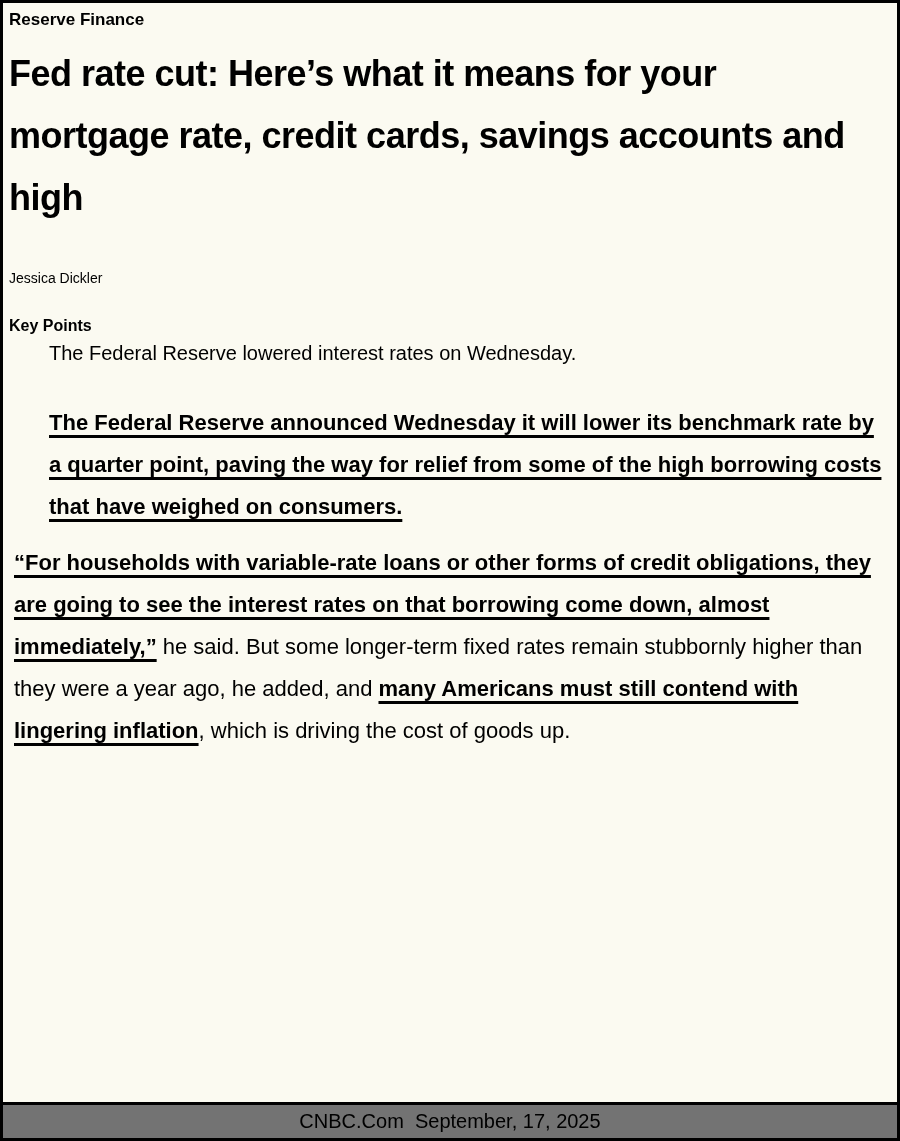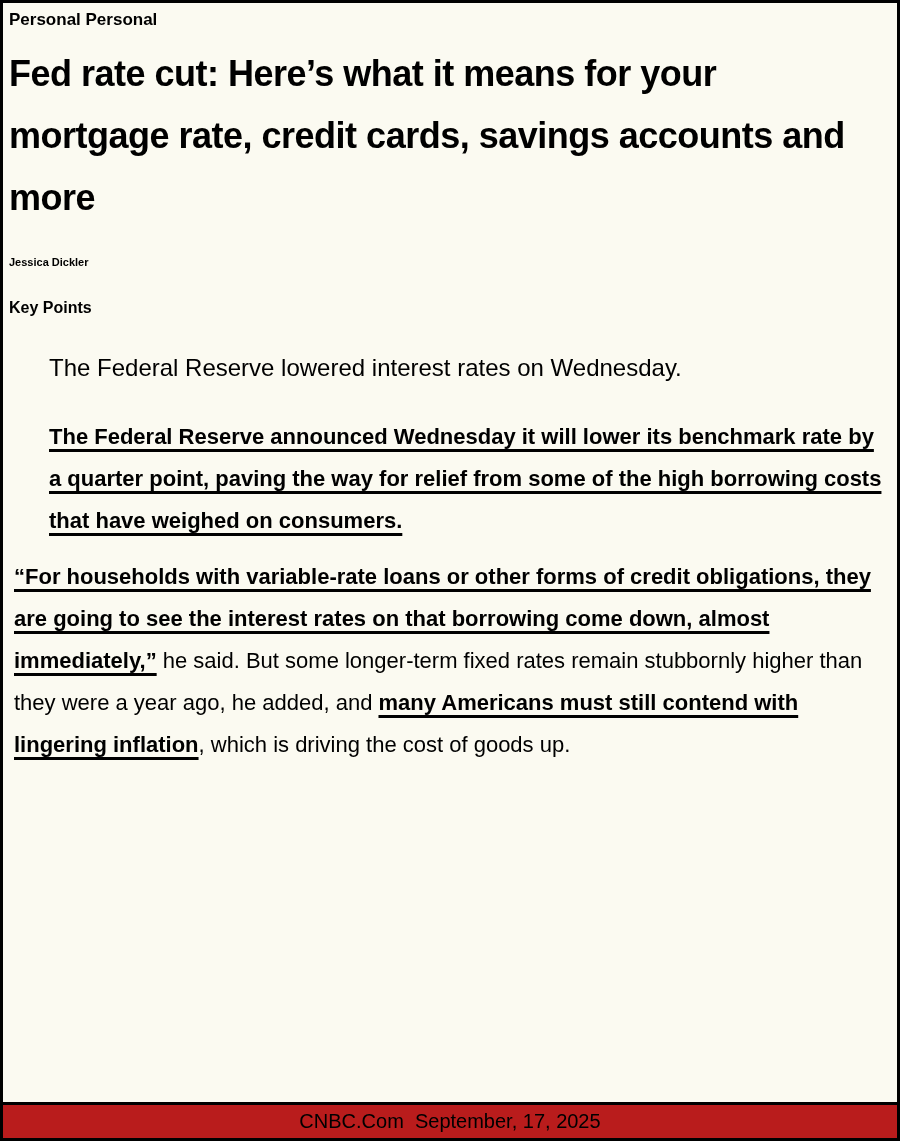--- a/index.html
+++ b/index.html
@@ -32,33 +32,33 @@
     letter-spacing: -0.5px;
     margin: 12px 0 0 0;
     padding-right: 20px;
   }
   .published {
     font-weight: bold;
     font-size: 17px;
     margin-top: 28px;
   }
   .author {
-    font-weight: bold;
-    font-size: 11px;
-    margin-top: 27px;
+    font-weight: normal;
+    font-size: 14px;
+    margin-top: 41px;
   }
   .keypoints-label {
     font-weight: bold;
     font-size: 16px;
     margin-top: 31px;
   }
   .kp {
-    font-size: 24px;
+    font-size: 20px;
     line-height: 37px;
-    margin: 32px 12px 0 40px;
+    margin: 0 12px 0 40px;
   }
   .kp-gap {
     margin-top: 40px;
   }
   .para {
     font-size: 22px;
     line-height: 42px;
     margin: 14px 2px 0 5px;
   }
   .para-lead {
@@ -66,37 +66,37 @@
     margin-left: 40px;
   }
   .bold-underline {
     font-weight: bold;
     text-decoration: underline;
     text-decoration-thickness: 2.5px;
     text-underline-offset: 5px;
   }
   .footer {
     border-top: 3px solid #000000;
-    background: #b91c1c;
+    background: #737373;
     text-align: center;
     font-size: 20px;
     line-height: 24px;
     padding: 4px 0 5px 0;
   }
   .footer span { white-space: pre; }
 </style>
 </head>
 <body>
 
 <div class="page">
   <div class="content">
 
-    <div class="kicker">Personal Personal</div>
+    <div class="kicker">Reserve Finance</div>
 
-    <h1 class="headline">Fed rate cut: Here’s what it means for your mortgage rate, credit cards, savings accounts and more</h1>
+    <h1 class="headline">Fed rate cut: Here’s what it means for your mortgage rate, credit cards, savings accounts and high</h1>
 
 
     <div class="author">Jessica Dickler</div>
 
     <div class="keypoints-label">Key Points</div>
 
     <div>
       <p class="kp">The Federal Reserve lowered interest rates on Wednesday.</p>
     </div>
 

